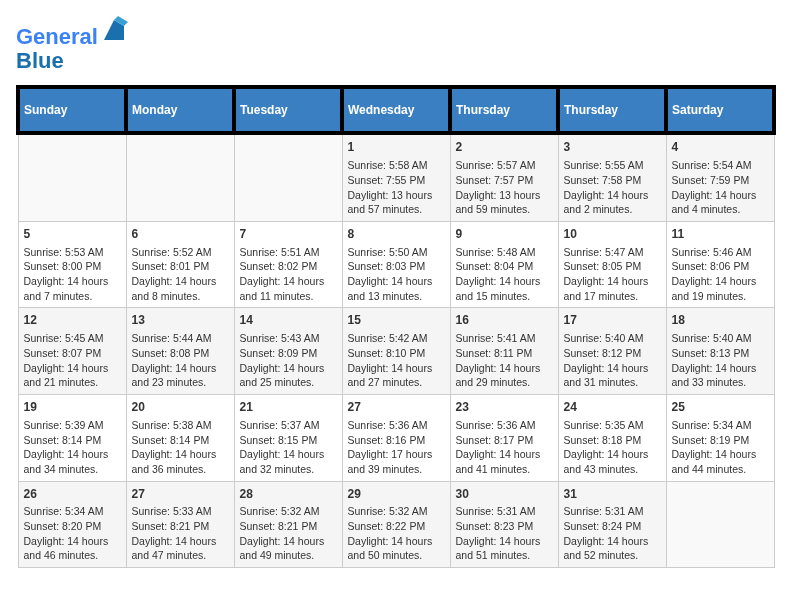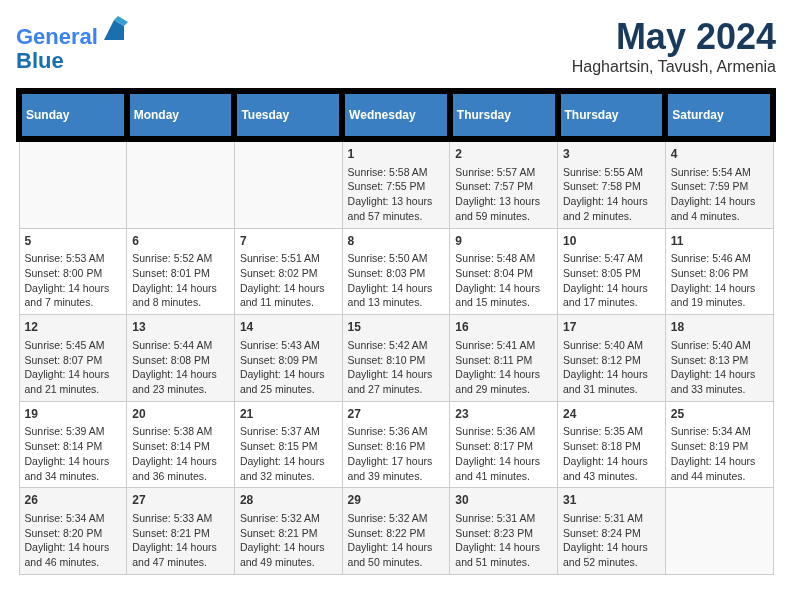--- a/index.html
+++ b/index.html
@@ -48,21 +48,21 @@
       width: 100%;
       border-collapse: collapse;
     }
     thead th {
       background-color: #3a7fc1;
       color: #fff;
       font-size: 12px;
       font-weight: bold;
       padding: 14px 4px;
       text-align: left;
-      border: 6px solid #000000;
+      border: 4px solid #000000;
     }
     tbody td {
       border: 1px solid #ccc;
       vertical-align: top;
       padding: 4px 5px;
       width: calc(100% / 7);
       min-height: 80px;
       font-size: 10.5px;
       color: #333;
       background: #fff;
@@ -96,24 +96,20 @@
         <span class="logo-general">General</span><svg class="logo-icon" viewBox="0 0 28 28">
             <polygon points="4,24 24,24 24,10 14,4" fill="#1a6faf"></polygon>
             <polygon points="14,4 24,10 28,6 18,0" fill="#3a9fd6"></polygon>
           </svg>
       </div>
       <div class="logo-text">
         <span class="logo-blue">Blue</span>
       </div>
     </div>
   </div>
-  <div class="title-block">
-    <div class="month-title">May 2024</div>
-    <div class="location-title">Haghartsin, Tavush, Armenia</div>
-  </div>
 </div>
 
 <table>
   <thead>
     <tr>
     <th>Sunday</th>
         <th>Monday</th>
         <th>Tuesday</th>
         <th>Wednesday</th>
         <th>Thursday</th>

